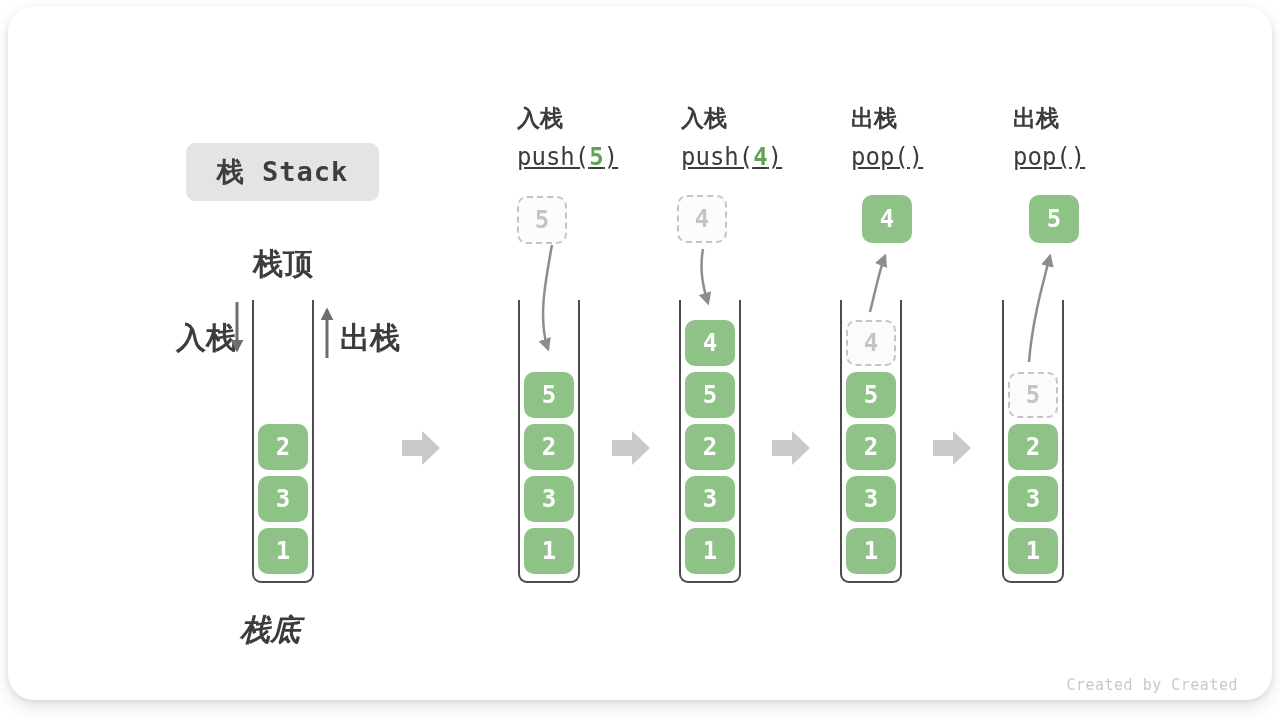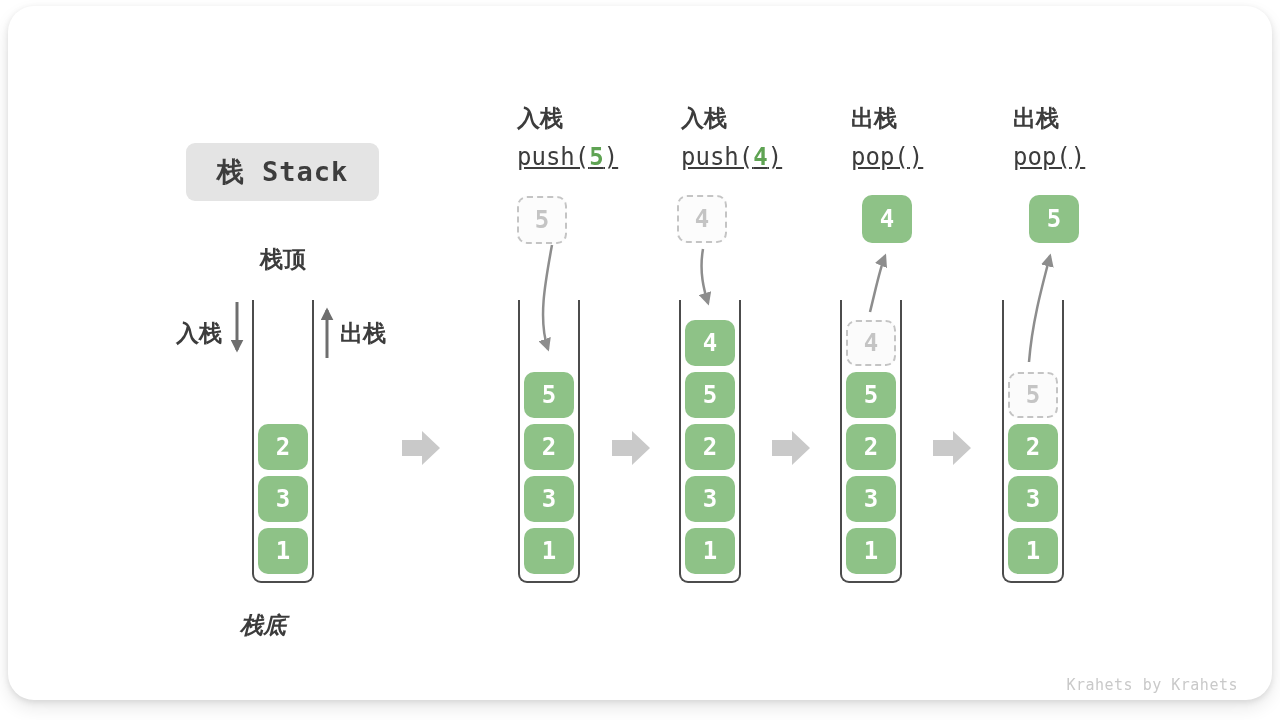--- a/index.html
+++ b/index.html
@@ -12,21 +12,21 @@
   .canvas{position:absolute;inset:0;font-family:"Liberation Sans",sans-serif;color:#3c3c3c;}
 
   .title-box{
     position:absolute;left:186px;top:112px;width:193px;height:58px;
     background:var(--title-bg,#e4e4e4);border-radius:9px;
     display:flex;align-items:center;justify-content:center;
     font-family:"DejaVu Sans Mono","Liberation Sans",sans-serif;
     font-size:27px;font-weight:600;color:#3d3d3d;letter-spacing:1px;margin-top:31px;
   }
 
-  .cjk-label{position:absolute;font-size:23px;font-weight:700;color:#3c3c3c;white-space:nowrap;}
+  .cjk-label{position:absolute;font-size:30px;font-weight:700;color:#3c3c3c;white-space:nowrap;}
 
   .op-header{position:absolute;top:105px;white-space:nowrap;}
   .op-label{font-size:23px;font-weight:700;color:#3c3c3c;line-height:26px;}
   .op-code{margin-top:13px;font-family:"DejaVu Sans Mono",monospace;font-size:24px;font-weight:500;color:#3c3c3c;line-height:26px;text-decoration:underline;}
   .op-code .arg{color:var(--arg-green,#5fa353);font-weight:700;}
 
   .stackbox{
     position:absolute;top:300px;width:62px;height:283px;background:#ffffff;
     border:2px solid #4c4c4c;border-top:none;border-radius:0 0 9px 9px;
     display:flex;flex-direction:column;justify-content:flex-end;align-items:center;
@@ -148,14 +148,14 @@
     <path d="M 703 249 C 699 272 704 290 708 303" fill="none" stroke="#8d8d8d" stroke-width="2.5" marker-end="url(#headThin)"></path>
     <path d="M 870 312 C 876 288 880 268 885 256" fill="none" stroke="#8d8d8d" stroke-width="2.5" marker-end="url(#headThin)"></path>
     <path d="M 1029 362 C 1032 324 1041 290 1050 256" fill="none" stroke="#8d8d8d" stroke-width="2.5" marker-end="url(#headThin)"></path>
 
     <polygon points="402,440 422,440 422,431 440,448 422,465 422,456 402,456" fill="#c9c9c9"></polygon>
     <polygon points="612,440 632,440 632,431 650,448 632,465 632,456 612,456" fill="#c9c9c9"></polygon>
     <polygon points="772,440 792,440 792,431 810,448 792,465 792,456 772,456" fill="#c9c9c9"></polygon>
     <polygon points="933,440 953,440 953,431 971,448 953,465 953,456 933,456" fill="#c9c9c9"></polygon>
   </svg>
 
-  <div class="watermark">Krahets by Krahets</div>
+  <div class="watermark">Created by Created</div>
 </div>
 
 </body></html>

